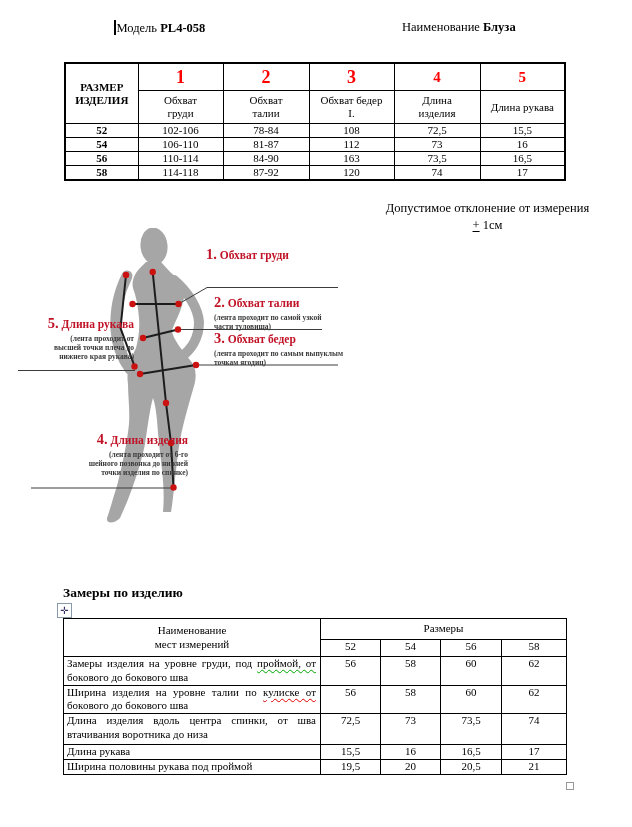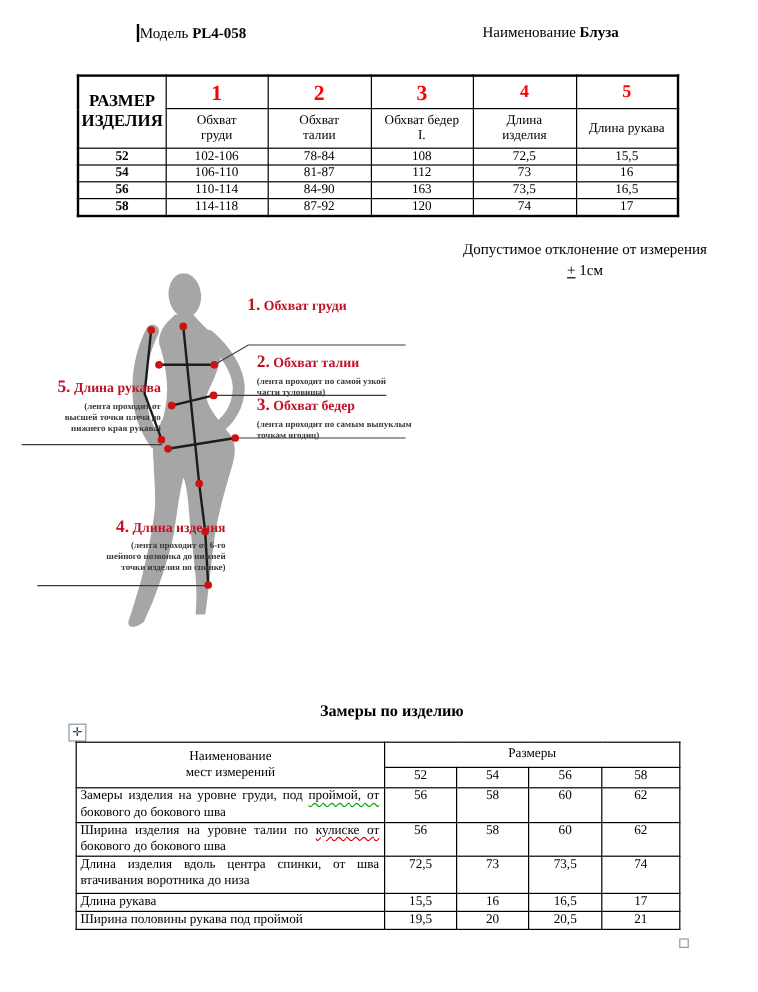--- a/index.html
+++ b/index.html
@@ -10,21 +10,21 @@
   .doc-header-left{position:absolute;left:114px;top:20px;font-size:12.5px;white-space:nowrap;}
   .doc-header-right{position:absolute;left:402px;top:20px;font-size:12.5px;white-space:nowrap;}
   .caret{display:inline-block;width:1.5px;height:15px;background:#000;vertical-align:-3px;margin-right:1px;}
   .b{font-weight:bold;}
 
   
   table{border-collapse:collapse;table-layout:fixed;}
   #size-table{position:absolute;left:64px;top:62px;width:500px;border:2px solid #000;}
   #size-table td{border:1px solid #000;text-align:center;vertical-align:middle;
                  font-size:11px;line-height:1.18;padding:0 2px;}
-  #size-table td.corner{font-weight:bold;font-size:14px;}
+  #size-table td.corner{font-weight:bold;font-size:11px;}
   #size-table td.numcell{color:#ff0000;font-weight:bold;font-size:15px;line-height:1;}
   #size-table td.bignum{font-size:18px;}
   #size-table td.labelcell{white-space:pre-line;}
   #size-table tr:nth-child(1) td{height:26px;}
   #size-table tr:nth-child(2) td{height:32px;}
   #size-table tr.datarow td{height:13px;}
   #size-table td.sizecell{font-weight:bold;}
 
   .tolerance{position:absolute;left:365px;top:200px;width:245px;font-size:12.5px;line-height:1.35;text-align:center;}
   .uplus{text-decoration:underline;text-underline-offset:2px;}
@@ -36,21 +36,21 @@
   .ann-label{color:#c11327;font-weight:bold;font-size:11.5px;line-height:1;white-space:nowrap;}
   .ann-label .n{font-size:14.5px;}
   .ann-desc{font-weight:bold;font-size:7.5px;line-height:1.2;color:#3a3a3a;margin-top:3px;white-space:pre-line;}
   #ann1{left:206px;top:19px;width:142px;}
   #ann2{left:214px;top:67px;width:142px;}
   #ann3{left:214px;top:103px;width:142px;}
   #ann5{left:4px;top:88px;width:130px;text-align:right;}
   #ann4{left:28px;top:204px;width:160px;text-align:right;}
 
   
-  .measure-title{position:absolute;left:75px;top:585px;width:503px;text-align:center;
+  .measure-title{position:absolute;left:63px;top:585px;width:503px;
                  font-weight:bold;font-size:13.5px;}
   .move-handle{position:absolute;left:57px;top:603px;width:13px;height:13px;border:1px solid #8899aa;
                background:#fff;display:flex;align-items:center;justify-content:center;
                font-size:10px;line-height:1;color:#336;}
   #measure-table{position:absolute;left:63px;top:618px;width:503px;border:1.5px solid #000;}
   #measure-table td{border:1px solid #000;font-size:11px;line-height:1.25;vertical-align:top;padding:0 2px;}
   #measure-table td.mt-name-header{text-align:center;vertical-align:middle;white-space:pre-line;}
   #measure-table td.mt-sizes-header{text-align:center;vertical-align:middle;}
   #measure-table td.mt-size{text-align:center;}
   #measure-table tr:nth-child(1) td{height:20px;}

